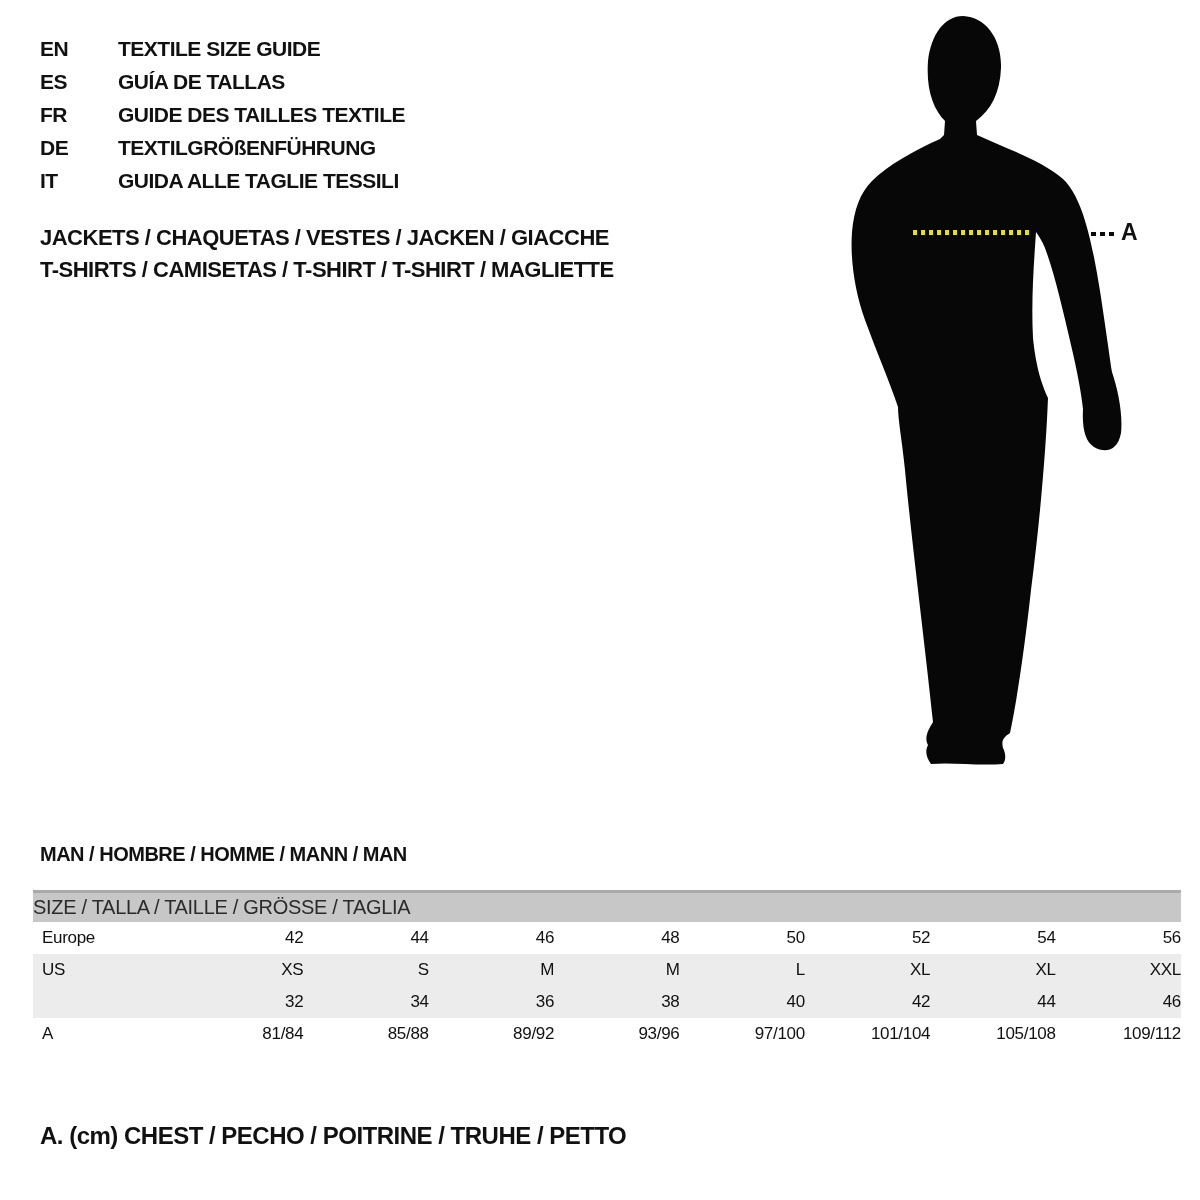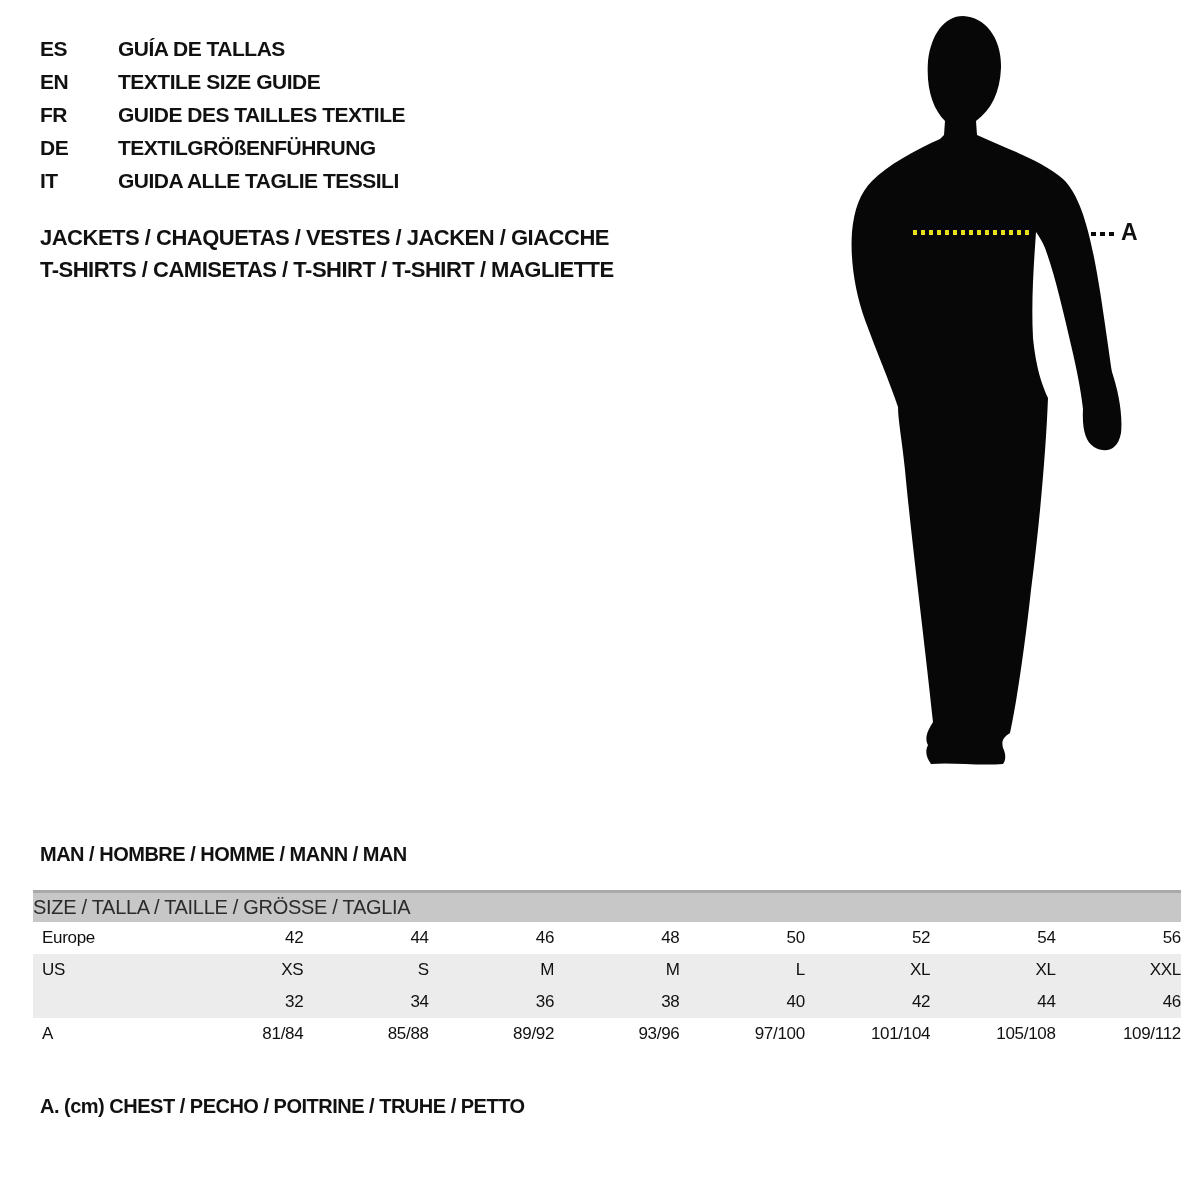--- a/index.html
+++ b/index.html
@@ -43,35 +43,35 @@
   .table-header{
     height:29px;background:var(--header-bar-bg);border-top:3px solid var(--header-bar-edge);
     display:flex;align-items:center;padding-left:0;
     font-size:20px;color:#2b2b2b;letter-spacing:-0.3px;
   }
   .t-row{display:flex;height:32px;align-items:center;font-size:17px;letter-spacing:-0.3px;}
   .t-row.shaded{background:var(--row-shade);}
   .t-label{width:145px;padding-left:9px;box-sizing:border-box;}
   .t-cell{flex:1;text-align:right;}
   
-  .footnote{position:absolute;left:40px;top:1095px;font-size:20px;font-weight:bold;letter-spacing:-0.5px;white-space:nowrap;}
+  .footnote{position:absolute;left:40px;top:1122px;font-size:24px;font-weight:bold;letter-spacing:-0.5px;white-space:nowrap;}
 </style>
 </head>
 <body>
 
 <div class="page">
 
   <div class="lang-block">
     <div class="lang-row">
+      <span class="lang-code">EN</span>
+      <span class="lang-label">TEXTILE SIZE GUIDE</span>
+    </div>
+    <div class="lang-row">
       <span class="lang-code">ES</span>
       <span class="lang-label">GUÍA DE TALLAS</span>
-    </div>
-    <div class="lang-row">
-      <span class="lang-code">EN</span>
-      <span class="lang-label">TEXTILE SIZE GUIDE</span>
     </div>
     <div class="lang-row">
       <span class="lang-code">FR</span>
       <span class="lang-label">GUIDE DES TAILLES TEXTILE</span>
     </div>
     <div class="lang-row">
       <span class="lang-code">DE</span>
       <span class="lang-label">TEXTILGRÖßENFÜHRUNG</span>
     </div>
     <div class="lang-row">

